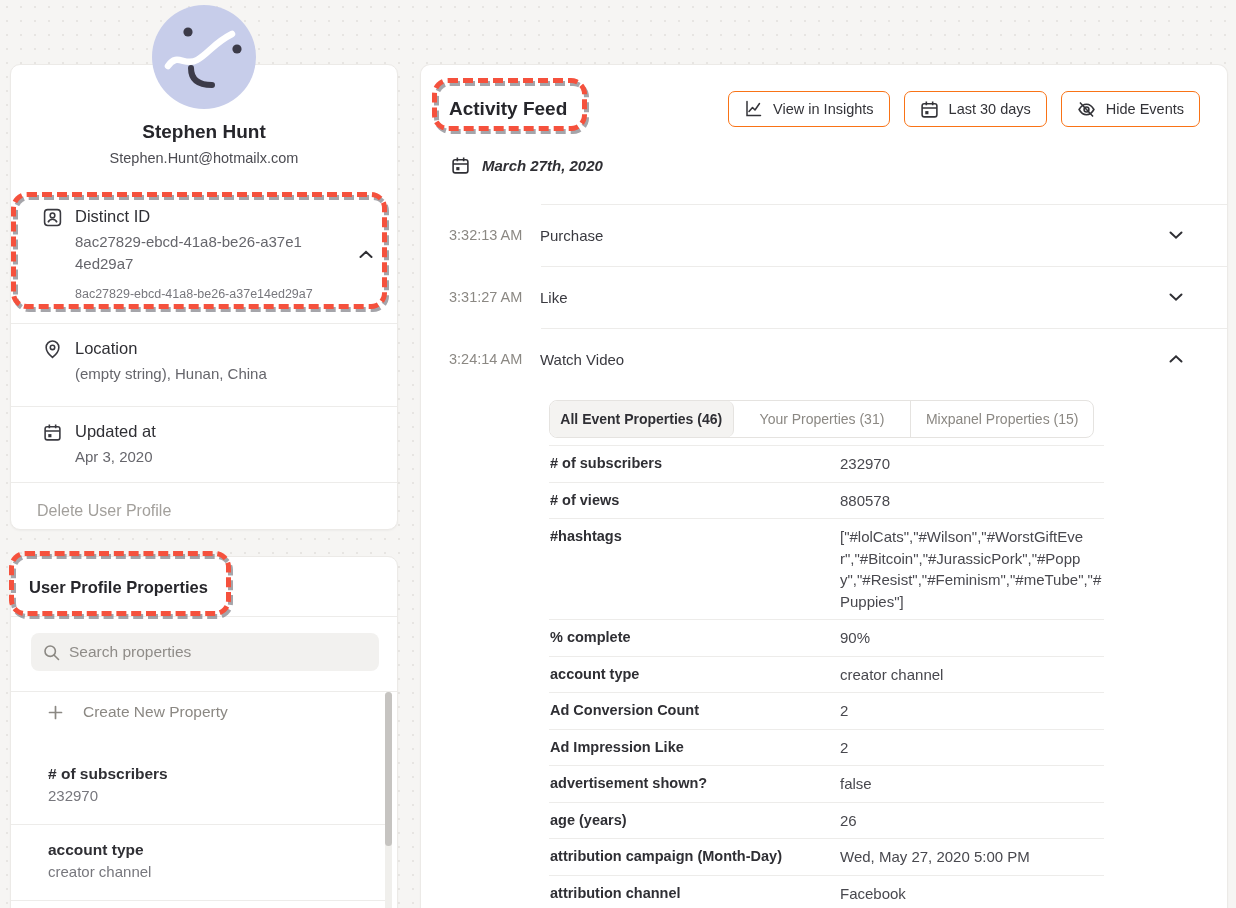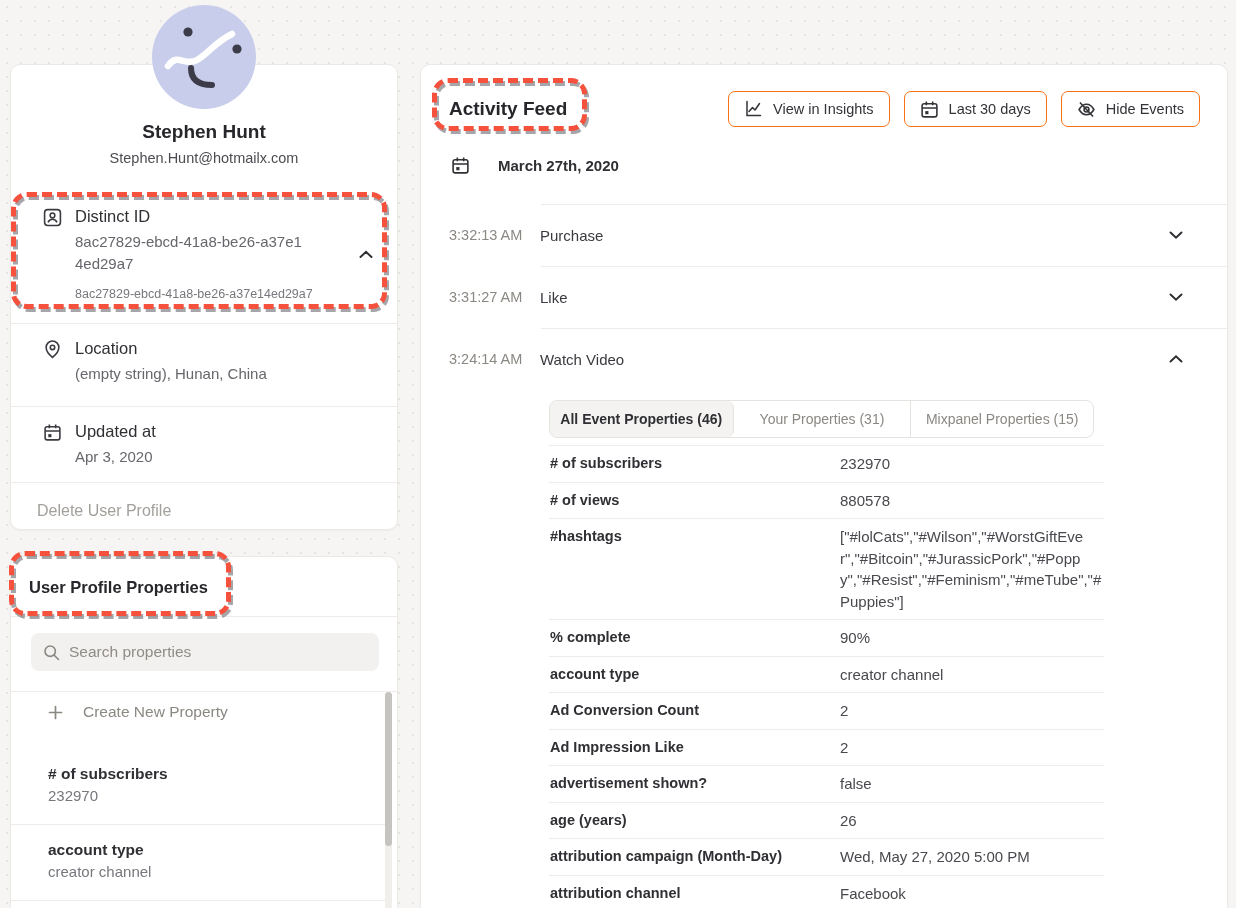--- a/index.html
+++ b/index.html
@@ -52,21 +52,21 @@
   .pscroll-track { position:absolute; top:135px; bottom:0; right:5px; width:7px; background:#f0efec; border-radius:4px; }
   .pscroll-thumb { position:absolute; top:0; width:7px; height:154px; background:#c6c4c1; border-radius:4px; }
 
   
   .card-feed { left:420px; top:64px; width:808px; height:900px; border-bottom:none; }
   .feed-header { position:absolute; top:26px; left:28px; right:27px; height:36px; display:flex; align-items:center; justify-content:space-between; }
   .feed-title { font-size:19px; font-weight:bold; color:#26262b; }
   .btn-row { display:flex; gap:14px; }
   .btn { display:flex; align-items:center; gap:10px; height:36px; padding:0 15px; background:#fff; border:1px solid #f97316; border-radius:7px; font-size:14.5px; color:#333338; cursor:pointer; }
   .btn .bico { display:flex; color:#333338; }
-  .date-row { position:absolute; top:91px; left:30px; display:flex; align-items:center; gap:28px; font-size:15px; font-weight:bold; color:#2f2f34; }
+  .date-row { position:absolute; top:91px; left:30px; display:flex; align-items:center; gap:12px; font-size:15px; font-weight:bold; color:#2f2f34;font-style:italic; }
   .date-row .ico { display:flex; color:#2f2f34; }
 
   .events { position:absolute; top:139px; left:0; right:0; }
   .erow { position:relative; height:62px; display:flex; align-items:center; padding-left:28px; }
   .erow::before { content:""; position:absolute; top:0; left:120px; right:0; height:1px; background:#edecea; }
   .etime { width:91px; font-size:14.5px; color:#8b8883; }
   .ename { font-size:15px; color:#3a3a40; }
   .echev { position:absolute; right:44px; top:50%; transform:translateY(-50%); color:#2f2f34; display:flex; }
 
   .detail { position:absolute; top:335px; left:128px; width:555px; }

